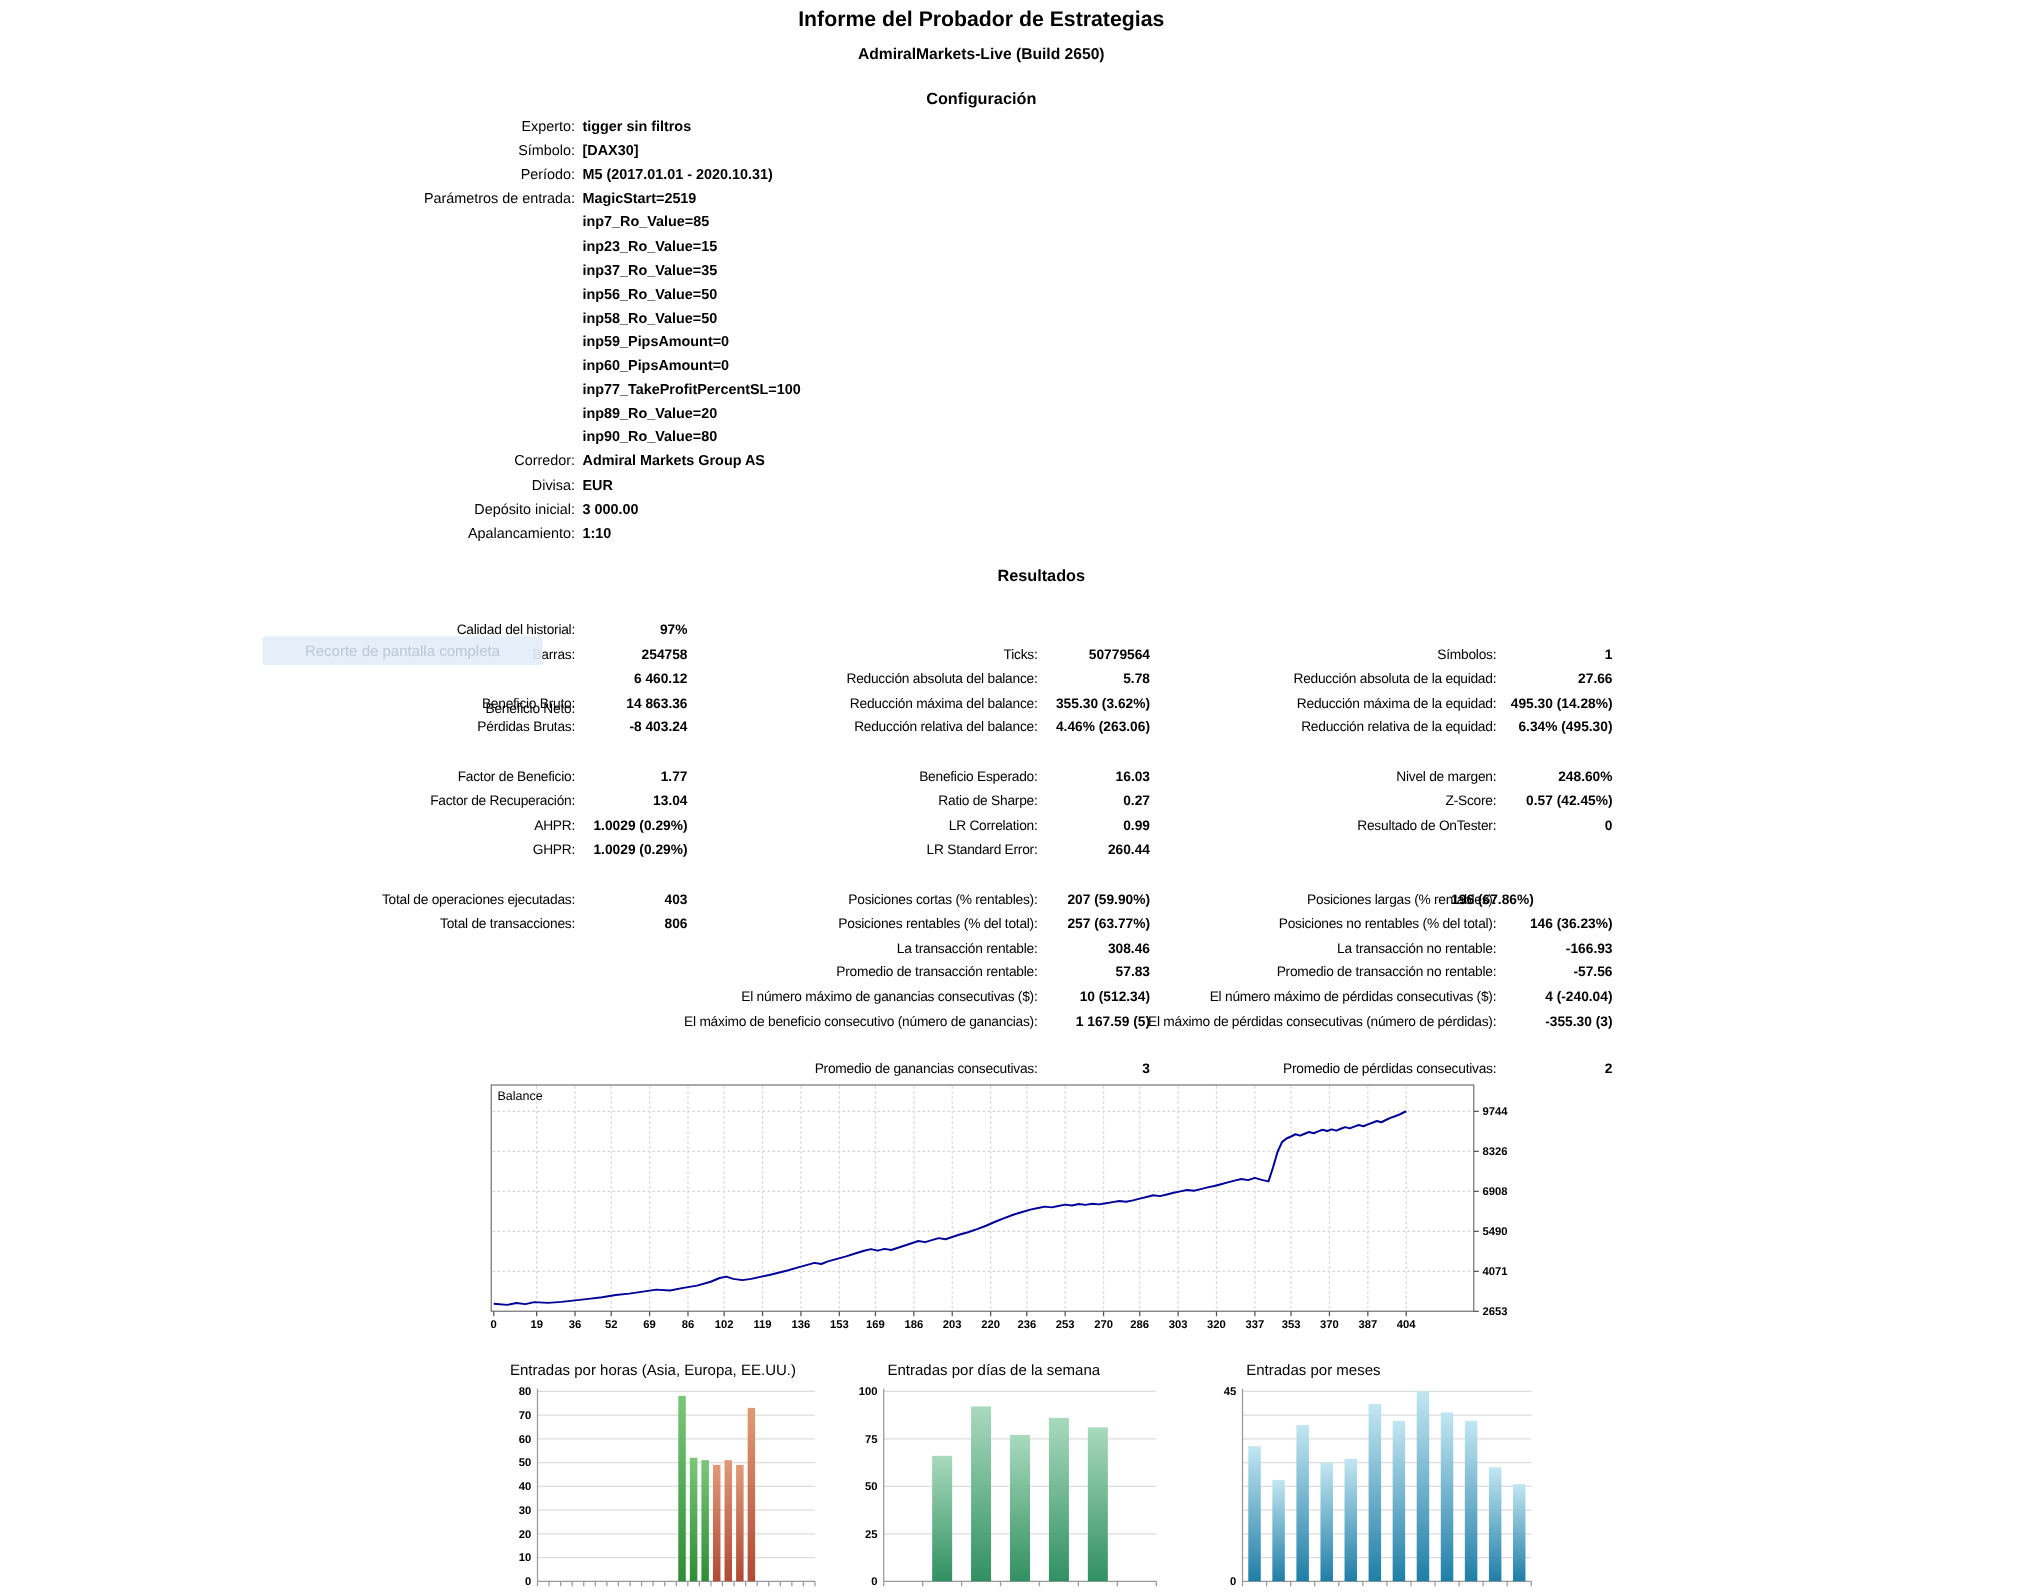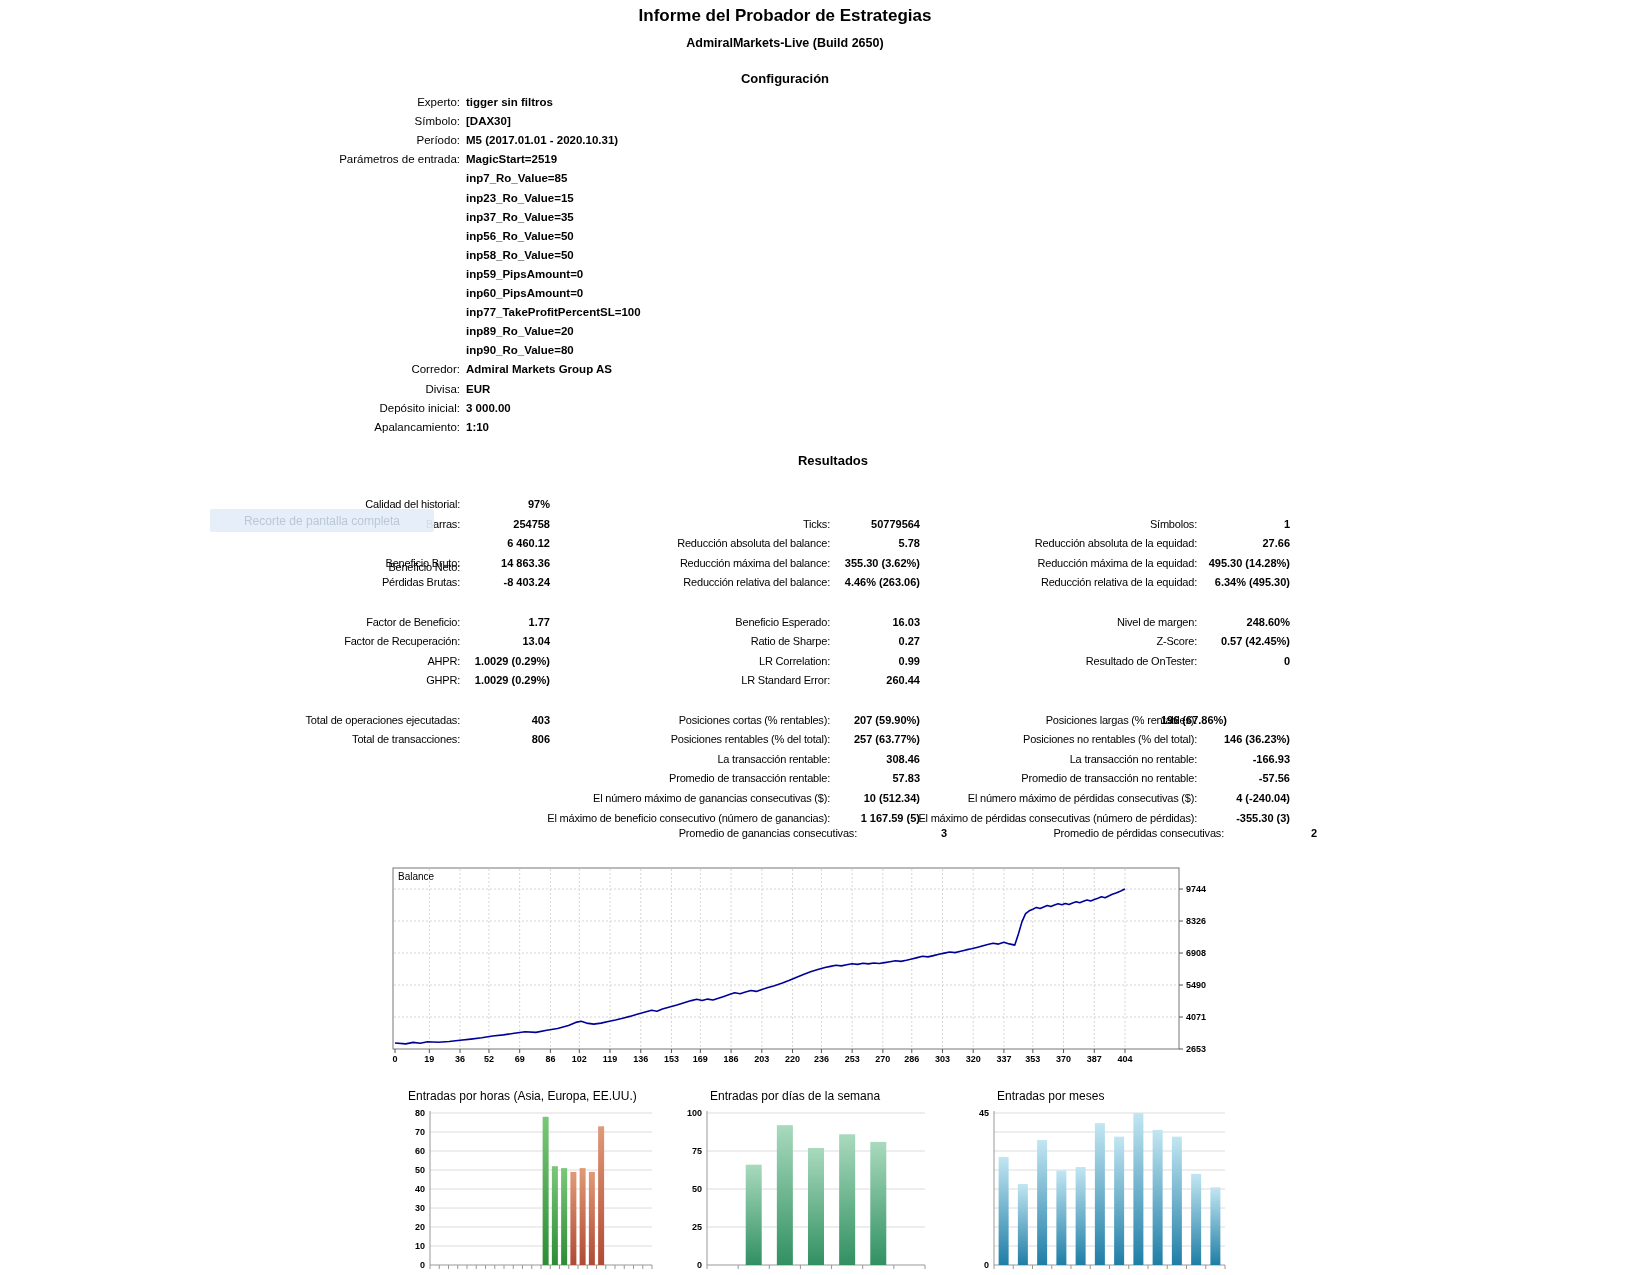--- a/index.html
+++ b/index.html
@@ -362,21 +362,21 @@
         <div class="cell val" style="left: 834px; width: 86px;">
           <span>1 167.59 (5)</span>
         </div>
         <div class="cell lab" style="left: 920px; width: 277px;">
           <span>El máximo de pérdidas consecutivas (número de pérdidas):</span>
         </div>
         <div class="cell val" style="left: 1201px; width: 89px;">
           <span>-355.30 (3)</span>
         </div>
       </div>
-      <div class="res-row" style="top: 826px; margin-left: 27px;">
+      <div class="res-row" style="top: 848px;">
         <div class="cell lab" style="left: 460px; width: 370px;">
           <span>Promedio de ganancias consecutivas:</span>
         </div>
         <div class="cell val" style="left: 834px; width: 86px;">
           <span>3</span>
         </div>
         <div class="cell lab" style="left: 920px; width: 277px;">
           <span>Promedio de pérdidas consecutivas:</span>
         </div>
         <div class="cell val" style="left: 1201px; width: 89px;">

